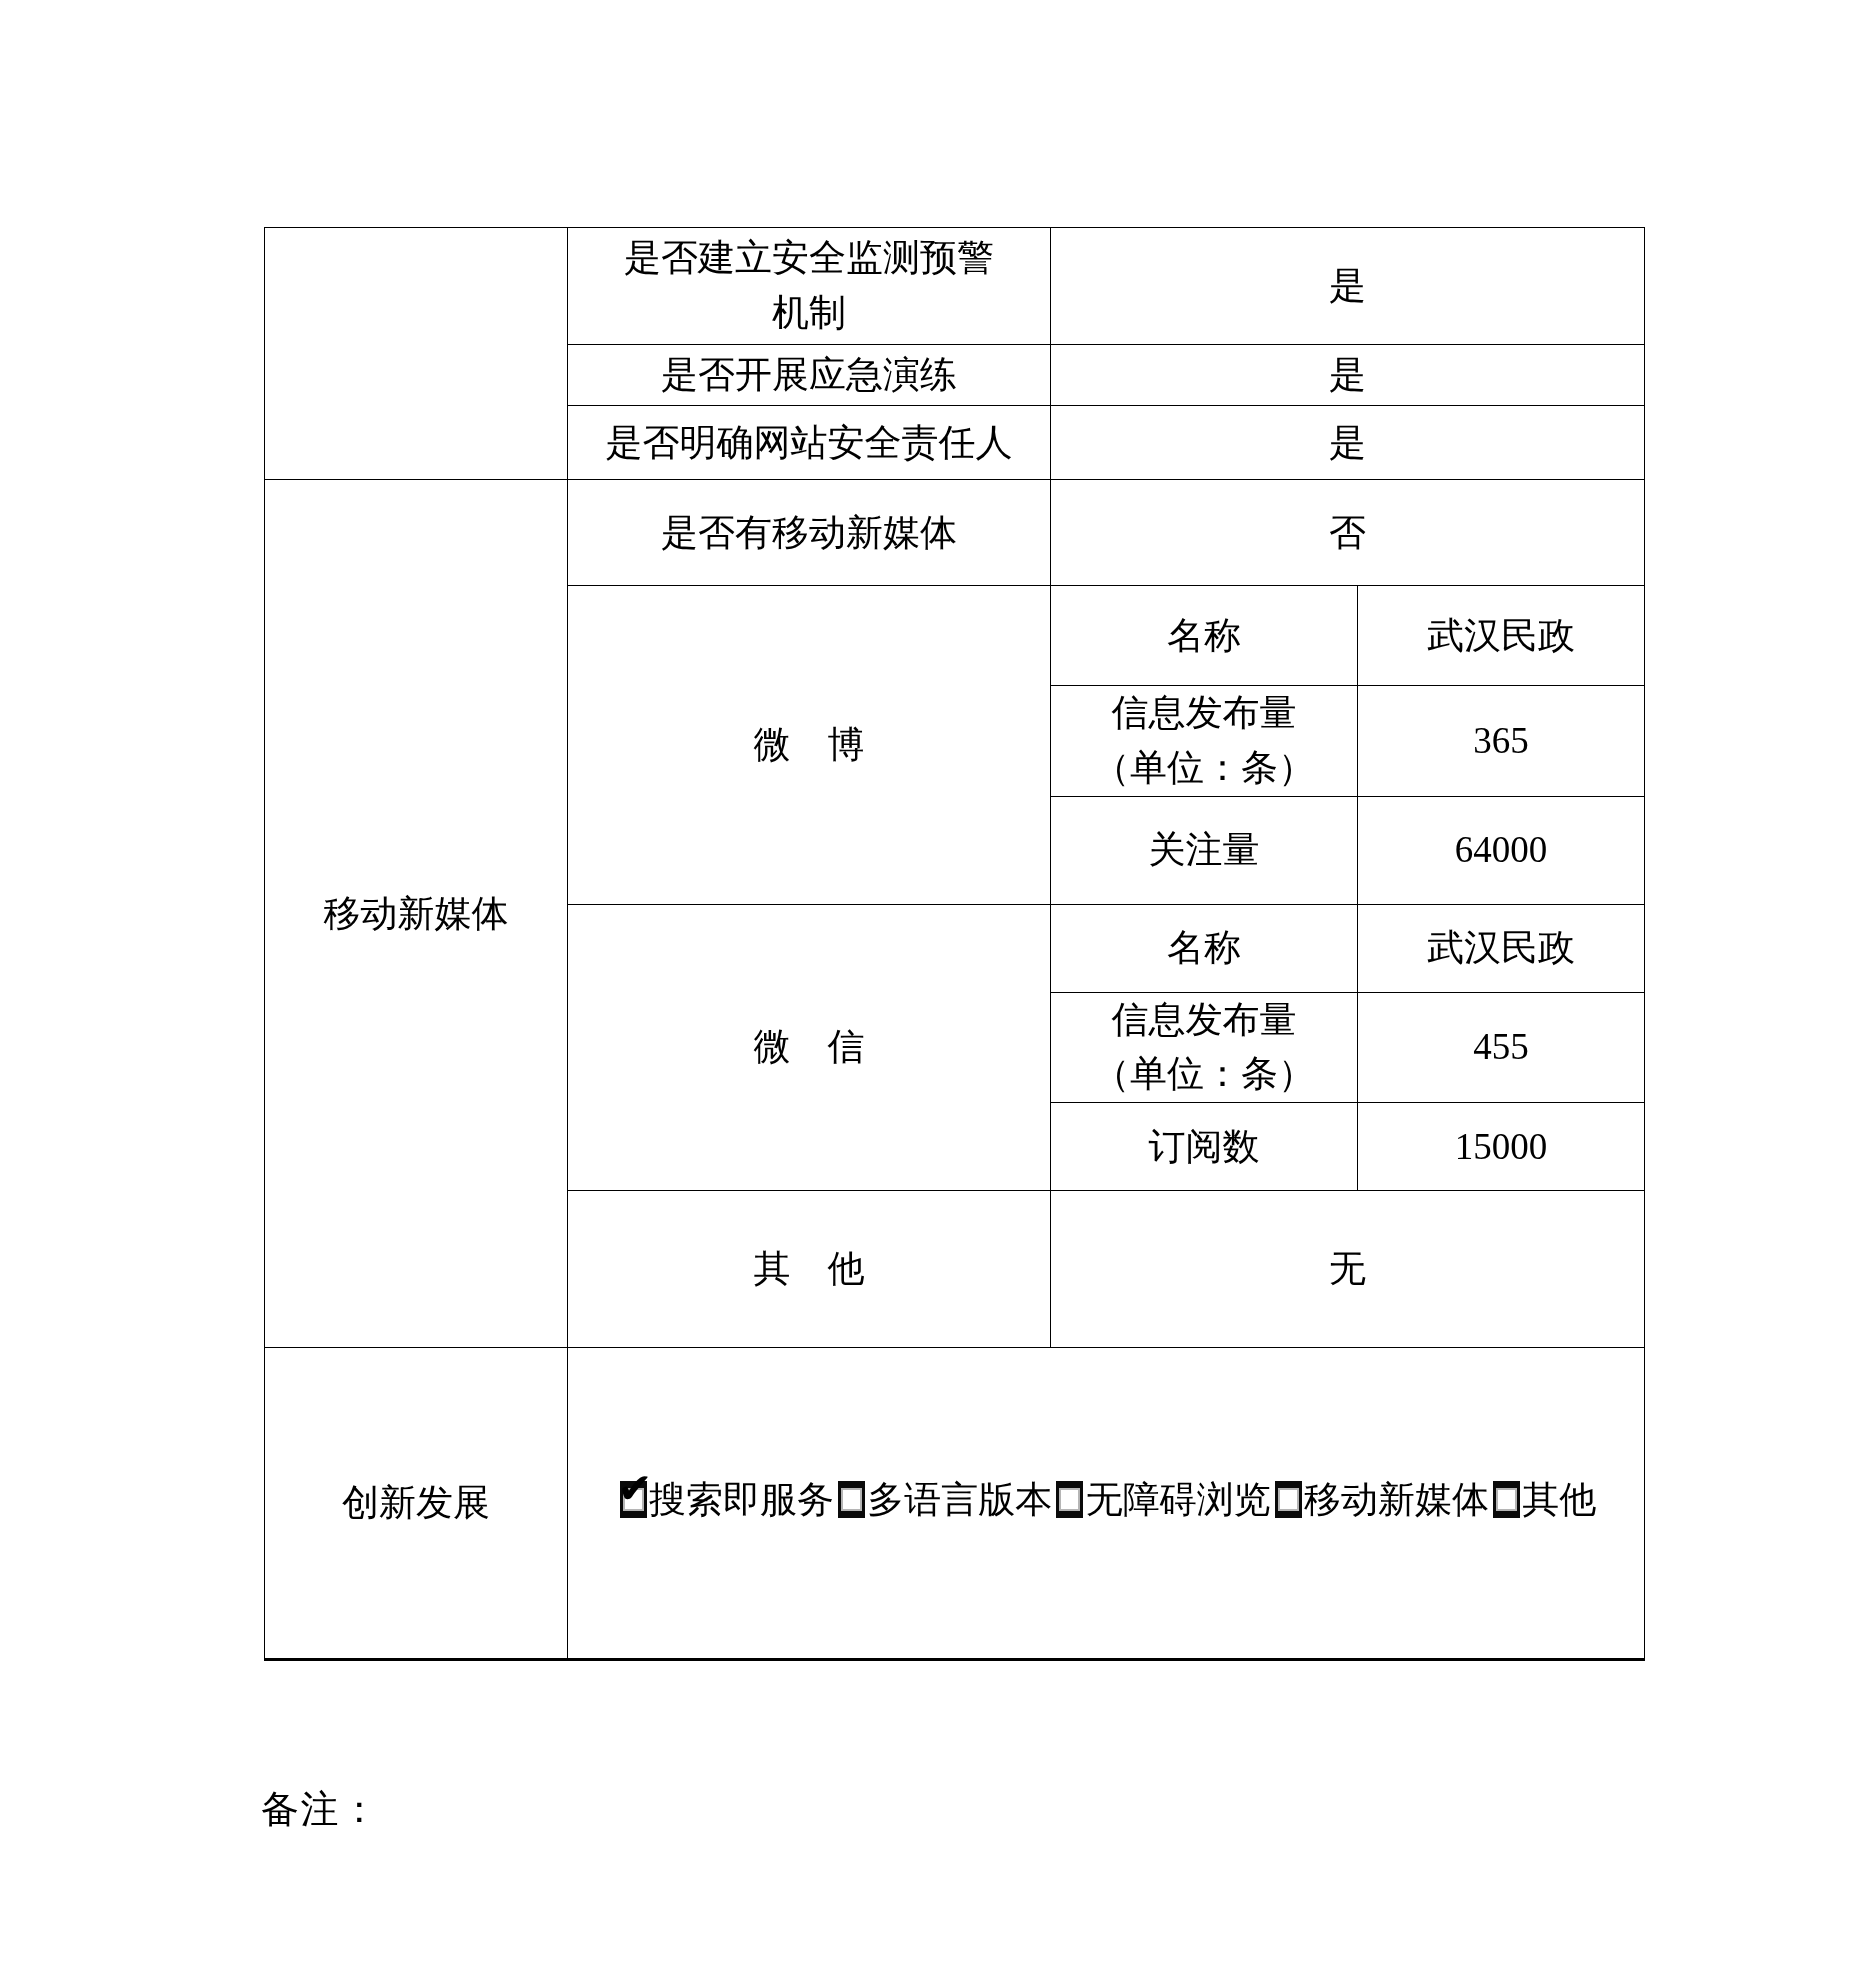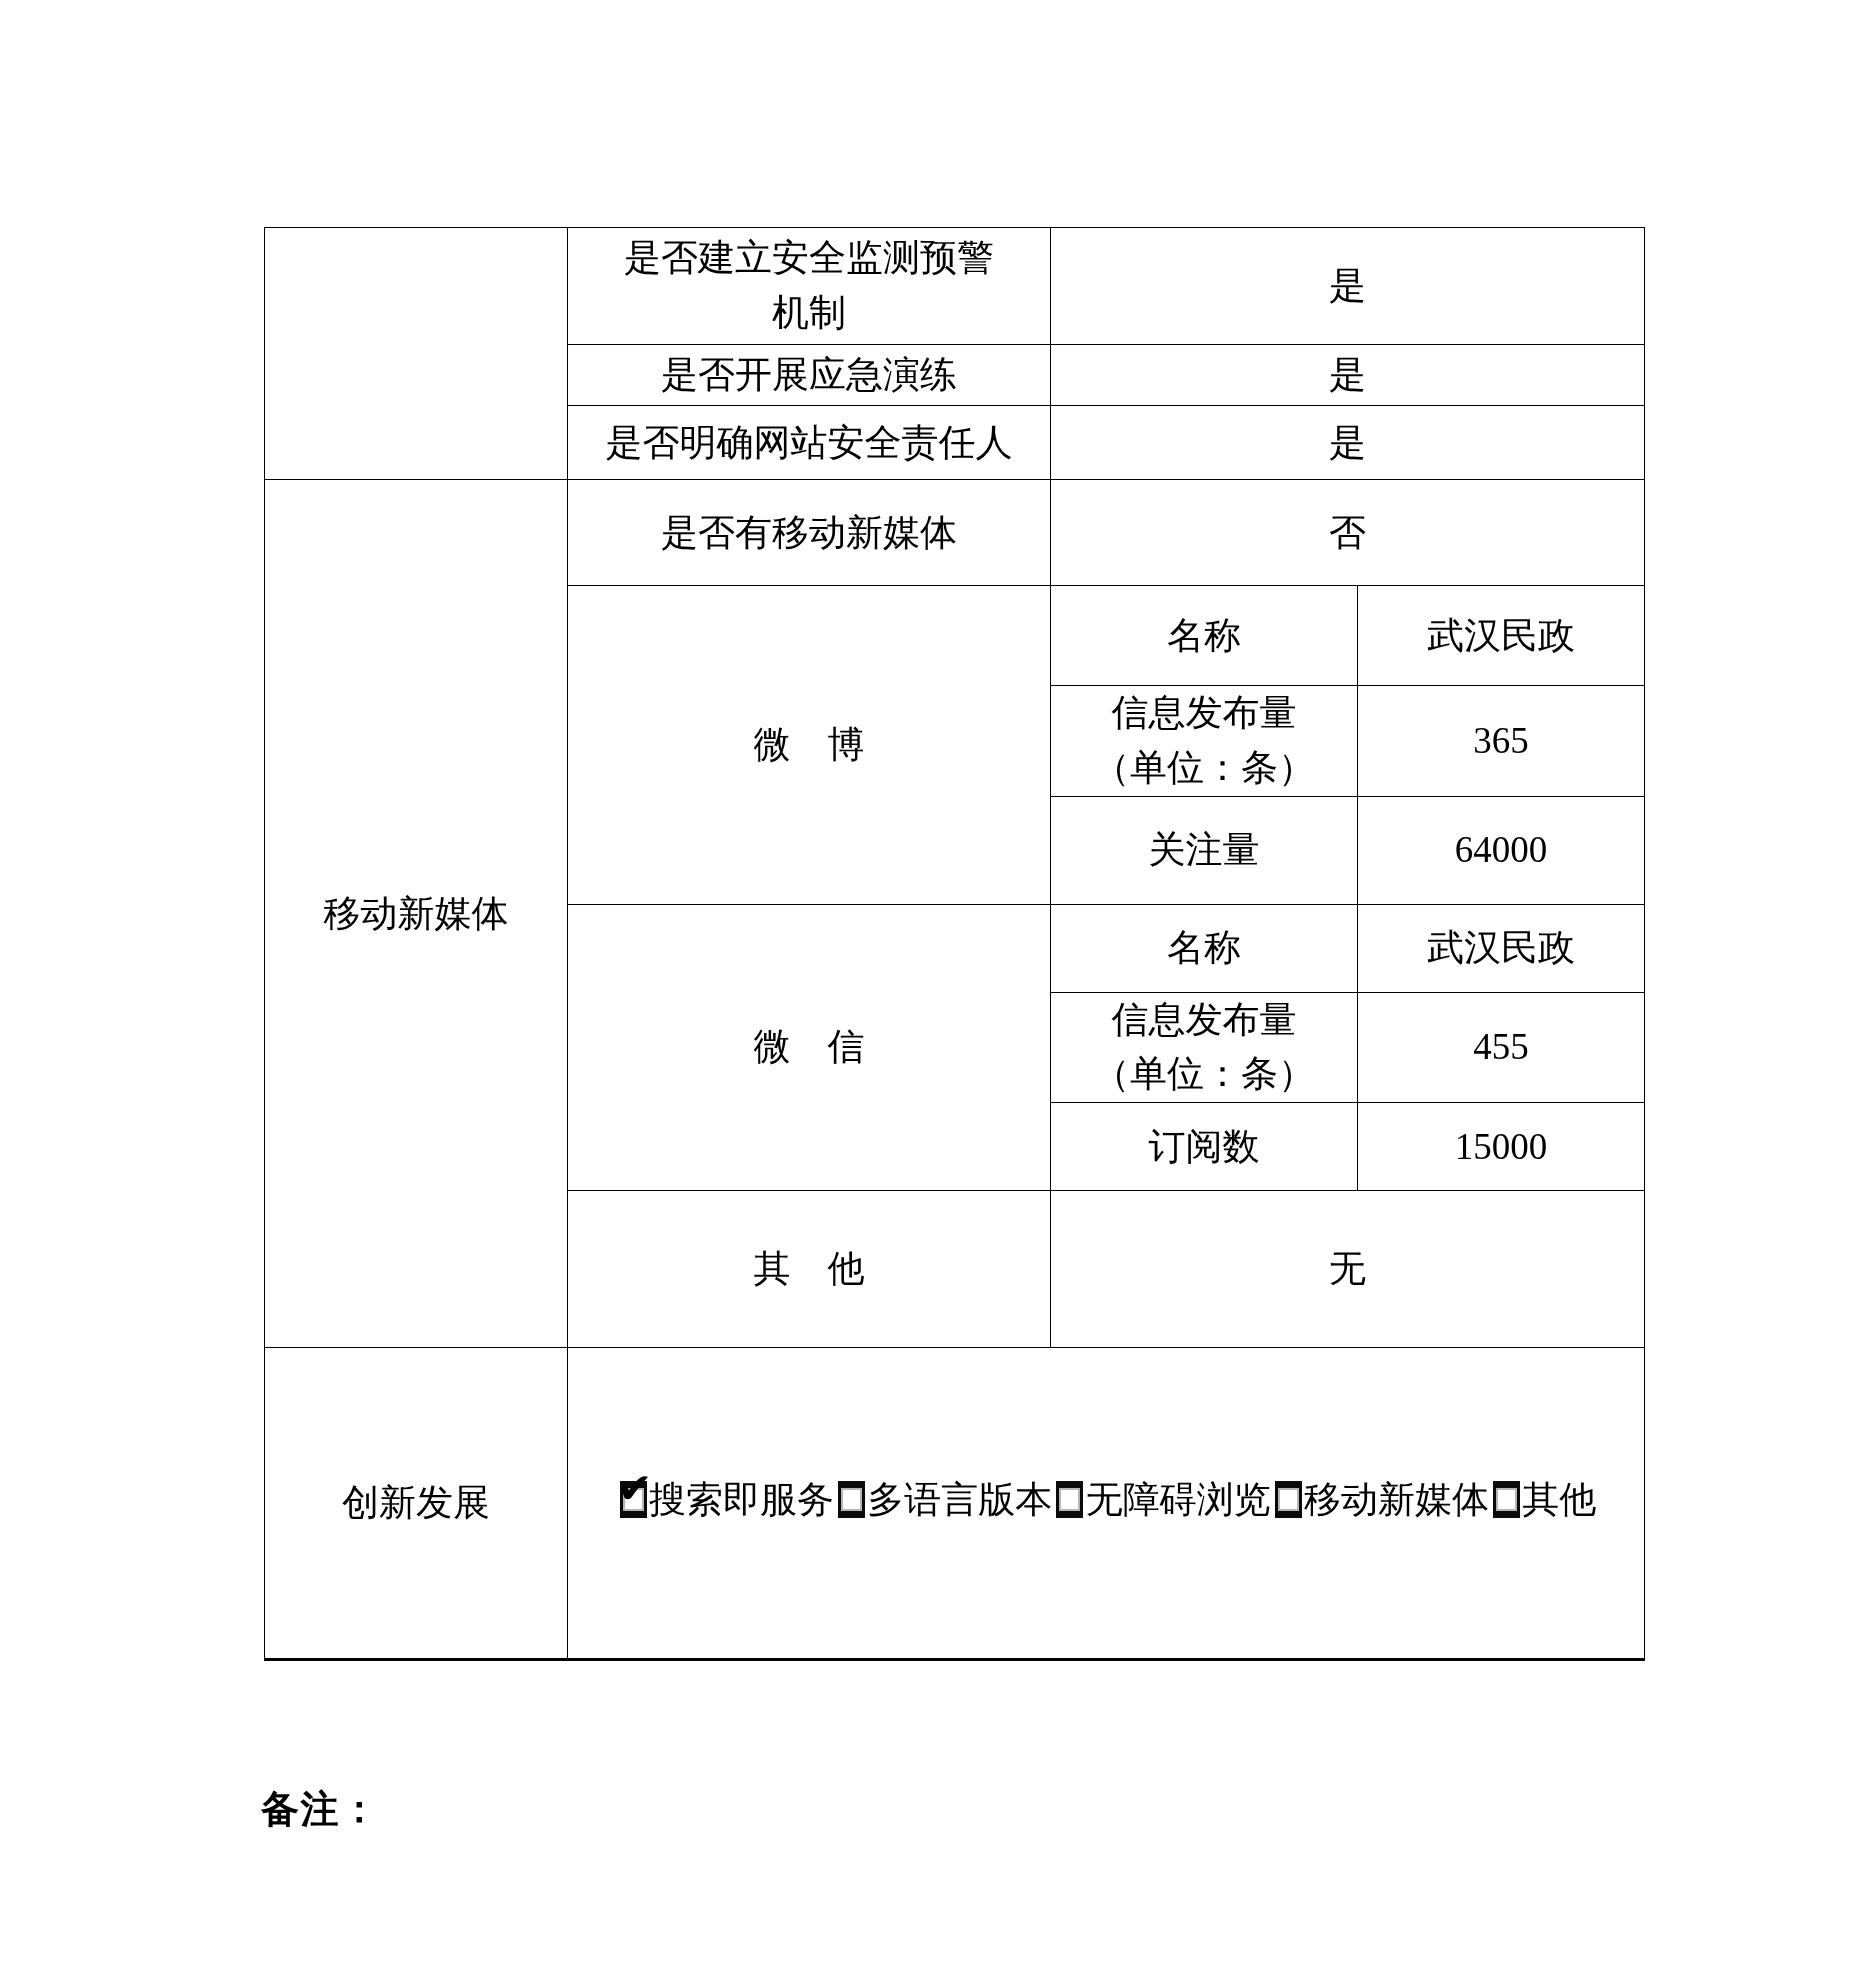--- a/index.html
+++ b/index.html
@@ -40,21 +40,21 @@
     background:#fff;
   }
   .cb .mark{
     position:absolute;left:-5.5px;top:-20.4px;
     font-family:"DejaVu Sans",sans-serif;
     font-size:42px;font-weight:bold;color:#000;
     line-height:1;
   }
   .notes{
     position:absolute;left:261px;top:1784px;
-    font-size:38px;font-weight:bold;
+    font-size:38px;font-weight:normal;
     letter-spacing:1.6px;
   }
 </style>
 </head>
 <body>
 
 <div class="page">
 
   <table class="report">
     <colgroup>

